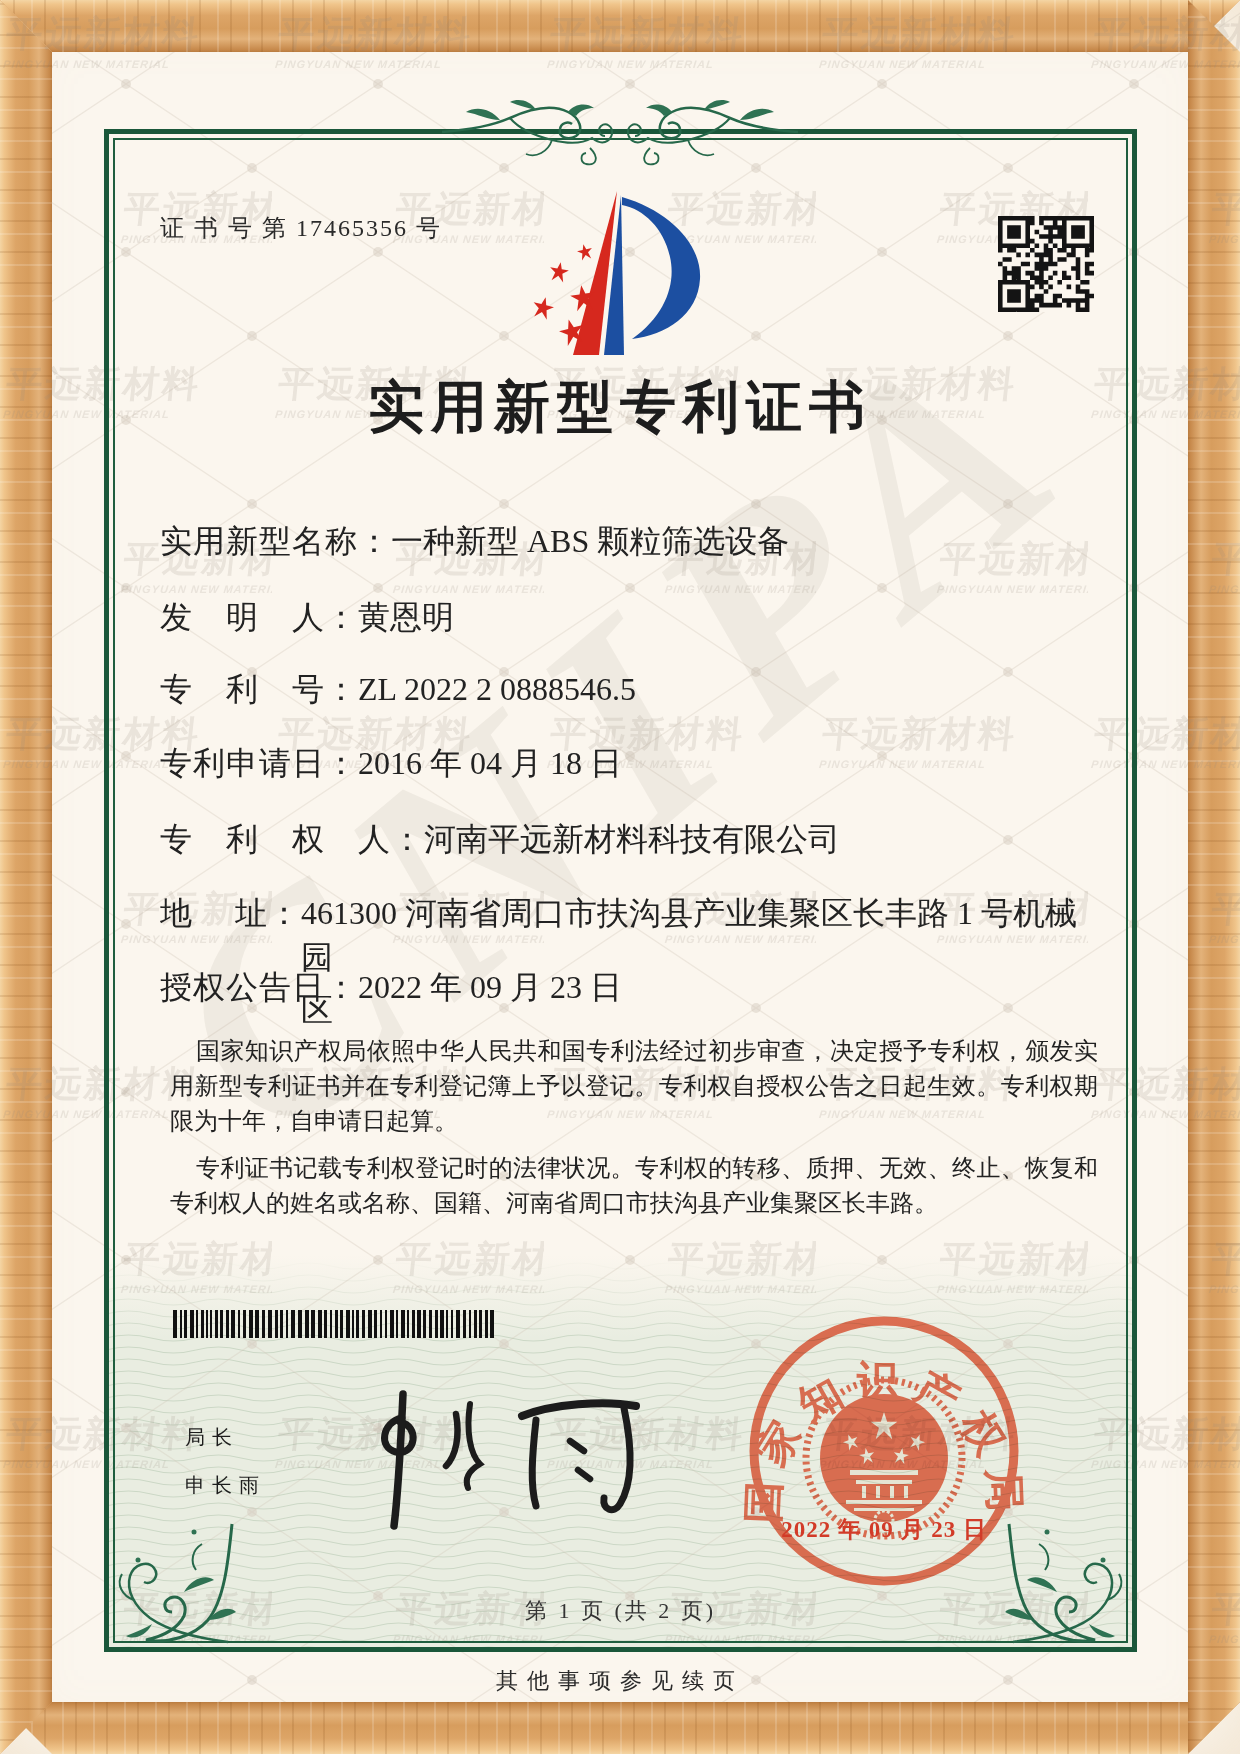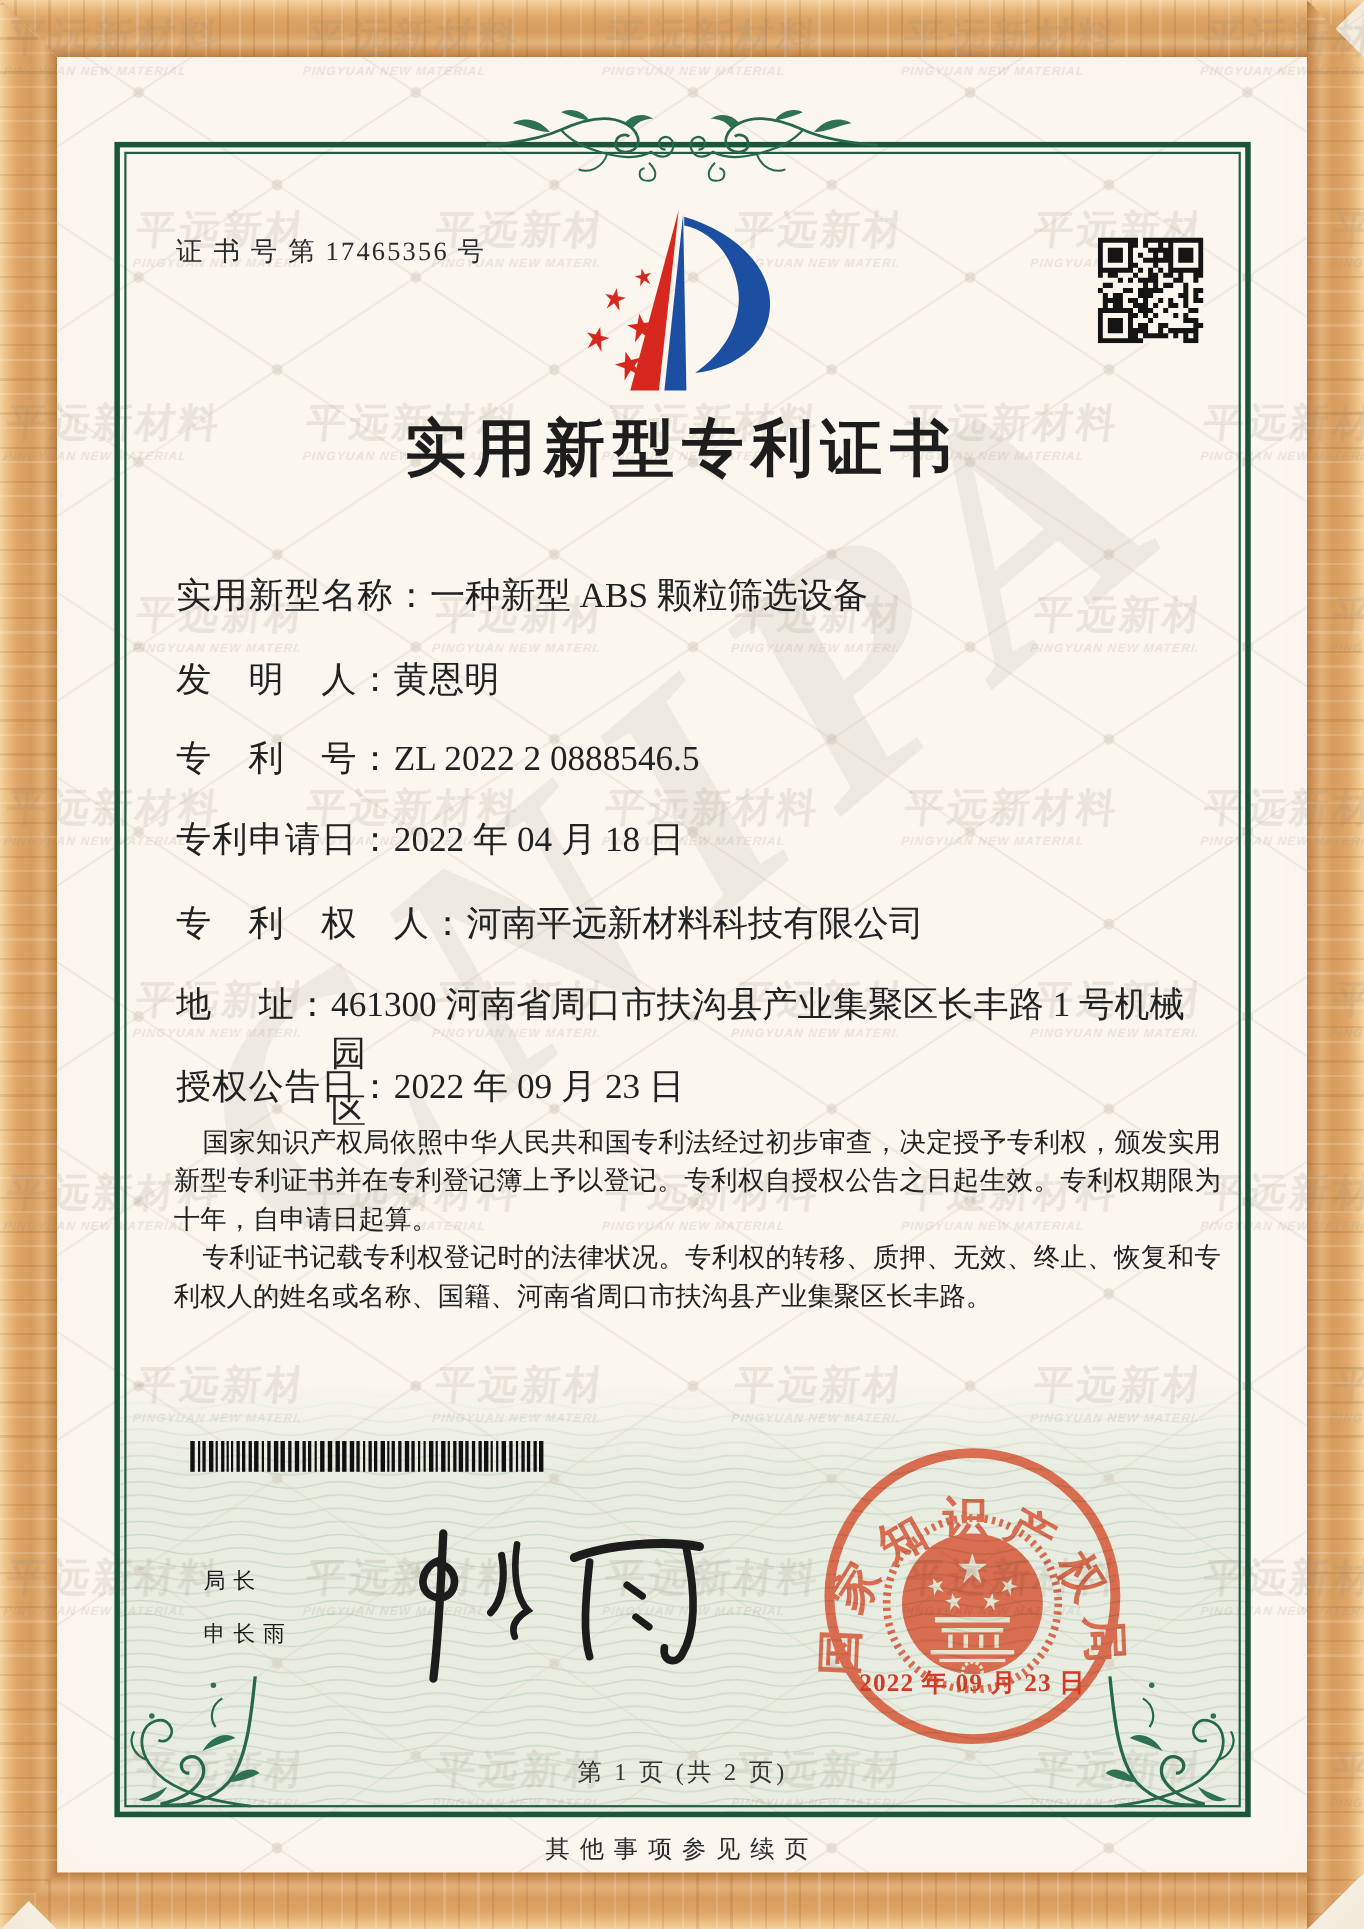--- a/index.html
+++ b/index.html
@@ -44,21 +44,21 @@
   
   .certno{left:160px;top:212px;font-size:24px;color:#2b2b2b;letter-spacing:2px;}
   .title{left:0;top:370px;width:1240px;text-align:center;font-size:56px;font-weight:700;
          letter-spacing:7px;color:#1d1d1d;}
   .row{left:160px;width:960px;font-size:32px;color:#222;white-space:nowrap;}
   .row .lbl{letter-spacing:1px;}
   .val2block{display:inline-block;vertical-align:top;white-space:normal;width:780px;}
   .grant2{position:absolute;left:477px;top:0;}
   .bodytext{left:158px;top:1022px;width:952px;font-size:24px;line-height:35px;
             color:#222;text-align:justify;}
-  .bodytext p{margin:0;text-indent:26px;}
+  .bodytext p{margin:12px;text-indent:26px;}
   .officer{left:185px;font-size:20px;letter-spacing:7px;color:#1d1d1d;}
   .pageinfo{left:104px;top:1596px;width:1033px;text-align:center;font-size:22px;
             letter-spacing:3px;color:#333;}
   .footnote{left:0;top:1666px;width:1240px;text-align:center;font-size:22px;
             letter-spacing:9px;color:#2b2b2b;}
   .sealdate{left:739px;top:1514px;width:290px;text-align:center;font-size:23px;
             color:#d23b28;font-weight:700;letter-spacing:1px;}
   
   .barcode{left:173px;top:1310px;width:324px;height:28px;display:flex;align-items:stretch;}
   .barcode i{display:block;background:#101010;height:100%;}
@@ -192,21 +192,21 @@
 <div class="abs row" style="top:520px">
   <span class="lbl">实用新型名称：</span><span>一种新型 ABS 颗粒筛选设备</span>
 </div>
 <div class="abs row" style="top:596px">
   <span class="lbl">发　明　人：</span><span>黄恩明</span>
 </div>
 <div class="abs row" style="top:668px">
   <span class="lbl">专　利　号：</span><span>ZL 2022 2 0888546.5</span>
 </div>
 <div class="abs row" style="top:742px">
-  <span class="lbl">专利申请日：</span><span>2022 年 04 月 18 日</span>
+  <span class="lbl">专利申请日：</span><span>2016 年 04 月 18 日</span>
 </div>
 <div class="abs row" style="top:818px">
   <span class="lbl">专　利　权　人：</span><span>河南平远新材料科技有限公司</span>
 </div>
 <div class="abs row" style="top:892px">
   <span class="lbl">地　 址：</span><span class="val2block"><span style="display:block">461300 河南省周口市扶沟县产业集聚区长丰路 1 号机械园</span><span style="display:block;margin-top:9px">区</span></span>
 </div>
 <div class="abs row" style="top:966px">
   <span class="lbl">授权公告日：</span><span>2022 年 09 月 23 日</span>
 </div>

